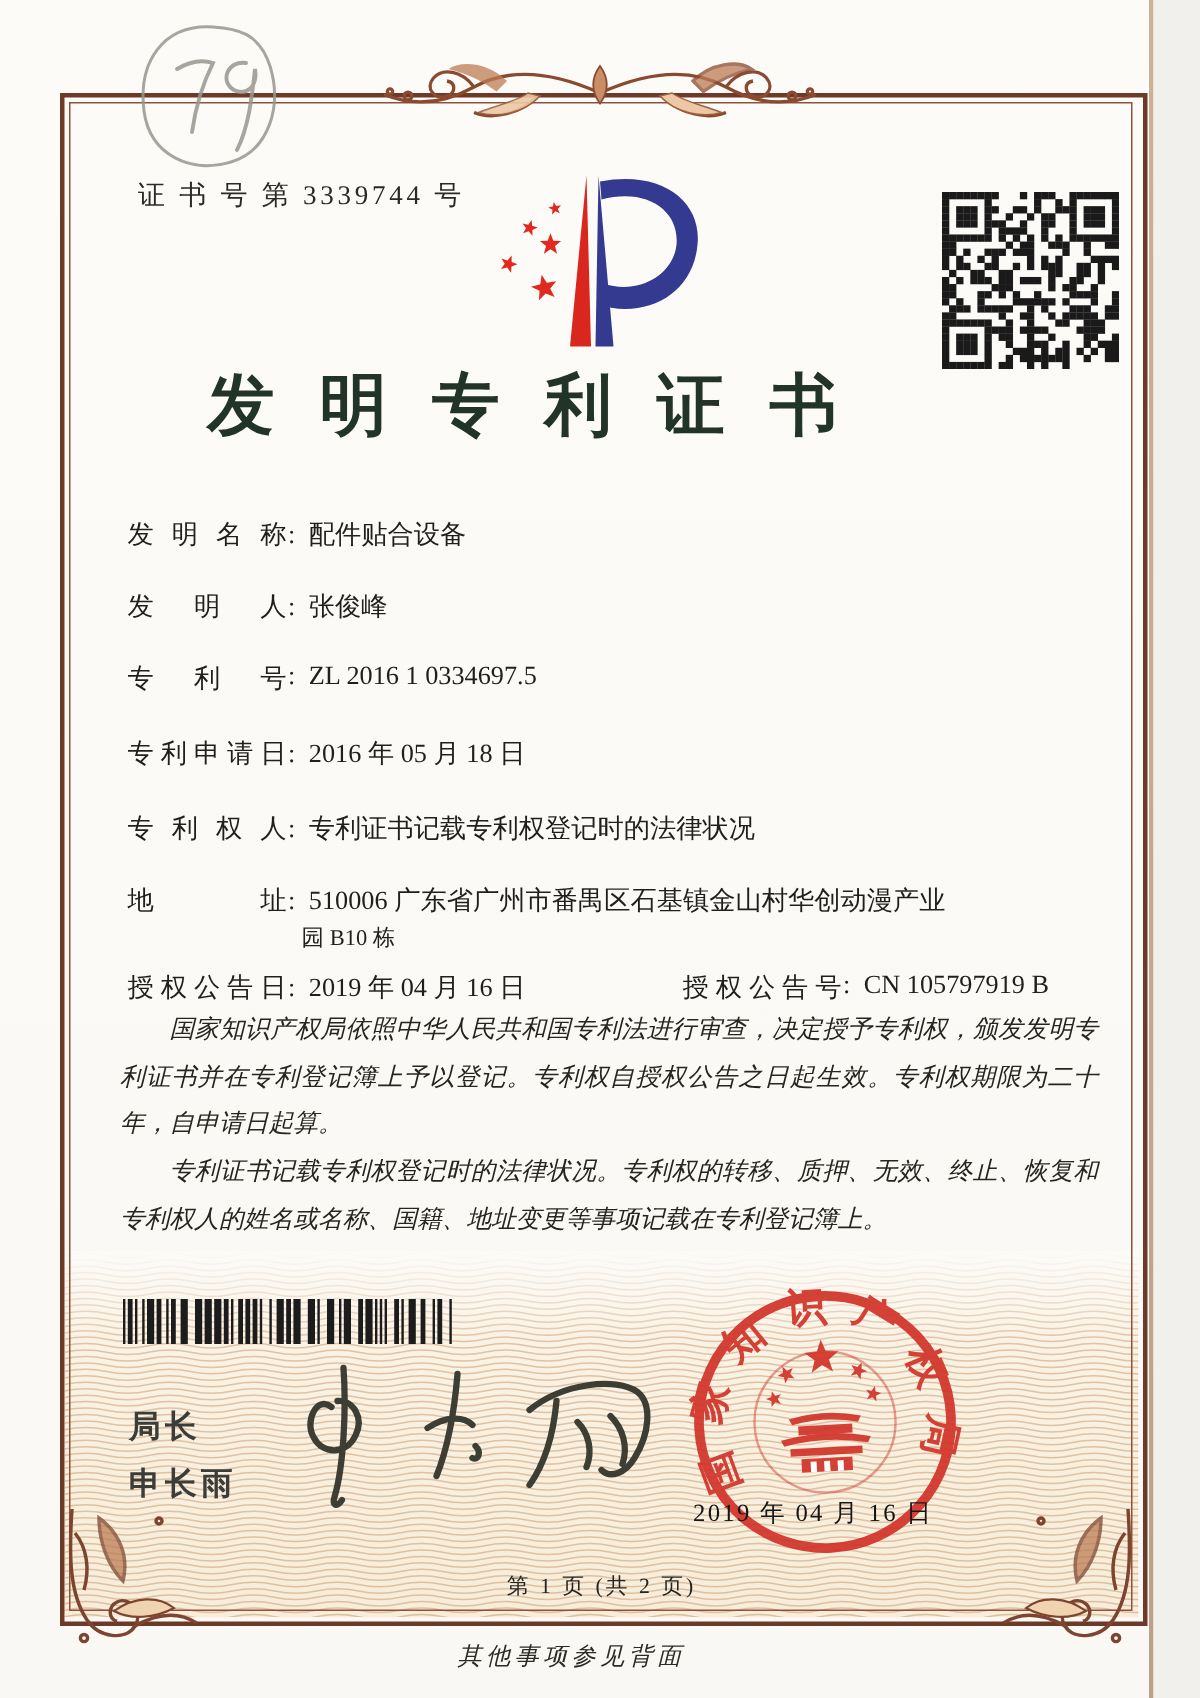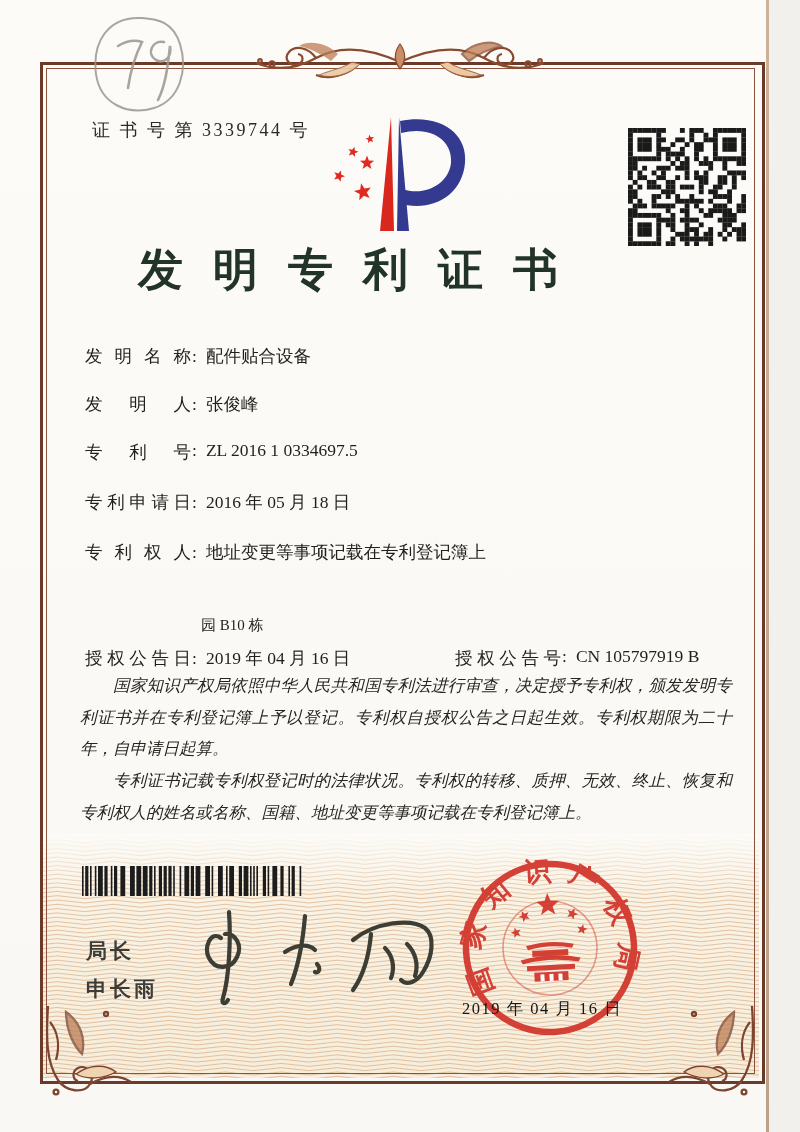--- a/index.html
+++ b/index.html
@@ -514,21 +514,24 @@
   <div class="abs row" style="top:344px">
     <span class="lbl">发明名称</span><span class="colon">:</span><span class="val">配件贴合设备</span>
   </div>
   <div class="abs row" style="top:440px">
     <span class="lbl">专利号</span><span class="colon">:</span><span class="val">ZL 2016 1 0334697.5</span>
   </div>
   <div class="abs row" style="top:490px">
     <span class="lbl">专利申请日</span><span class="colon">:</span><span class="val">2016 年 05 月 18 日</span>
   </div>
   <div class="abs row" style="top:540px">
-    <span class="lbl">专利权人</span><span class="colon">:</span><span class="val">地址变更等事项记载在专利登记簿上</span>
+    <span class="lbl">专利权人</span><span class="colon">:</span><span class="val">专利证书记载专利权登记时的法律状况</span>
+  </div>
+  <div class="abs row" style="top:588px">
+    <span class="lbl">地址</span><span class="colon">:</span><span class="val">510006 广东省广州市番禺区石基镇金山村华创动漫产业</span>
   </div>
   <div class="abs" id="addr-line2" style="top:616px">园 B10 栋</div>
   <div class="abs row" style="top:646px">
     <span class="lbl">授权公告日</span><span class="colon">:</span><span class="val">2019 年 04 月 16 日</span>
     <span id="grant-no">
       <span class="lbl">授权公告号</span><span class="colon">:</span><span class="val">CN 105797919 B</span>
     </span>
   </div>
 
   <div class="abs" id="body-text">
@@ -620,16 +623,18 @@
     <g fill="#ffffff">
       <rect x="81" y="118" width="4" height="7"></rect>
       <rect x="90" y="118" width="4" height="7"></rect>
       <rect x="99" y="118" width="4" height="7"></rect>
     </g>
     <circle cx="92" cy="92" r="47" fill="none" stroke="#d2342a" stroke-width="1.6" opacity=".5"></circle>
   </svg>
 
   <div class="abs" id="seal-date">2019 年 04 月 16 日</div>
 
+  <div class="abs" id="page-info">第 1 页 (共 2 页)</div>
+  <div class="abs" id="back-note">其他事项参见背面</div>
 
   <div class="abs" id="scan-edge"></div>
   <div class="abs" id="scan-right"></div>
 </div>
 
 </body></html>

